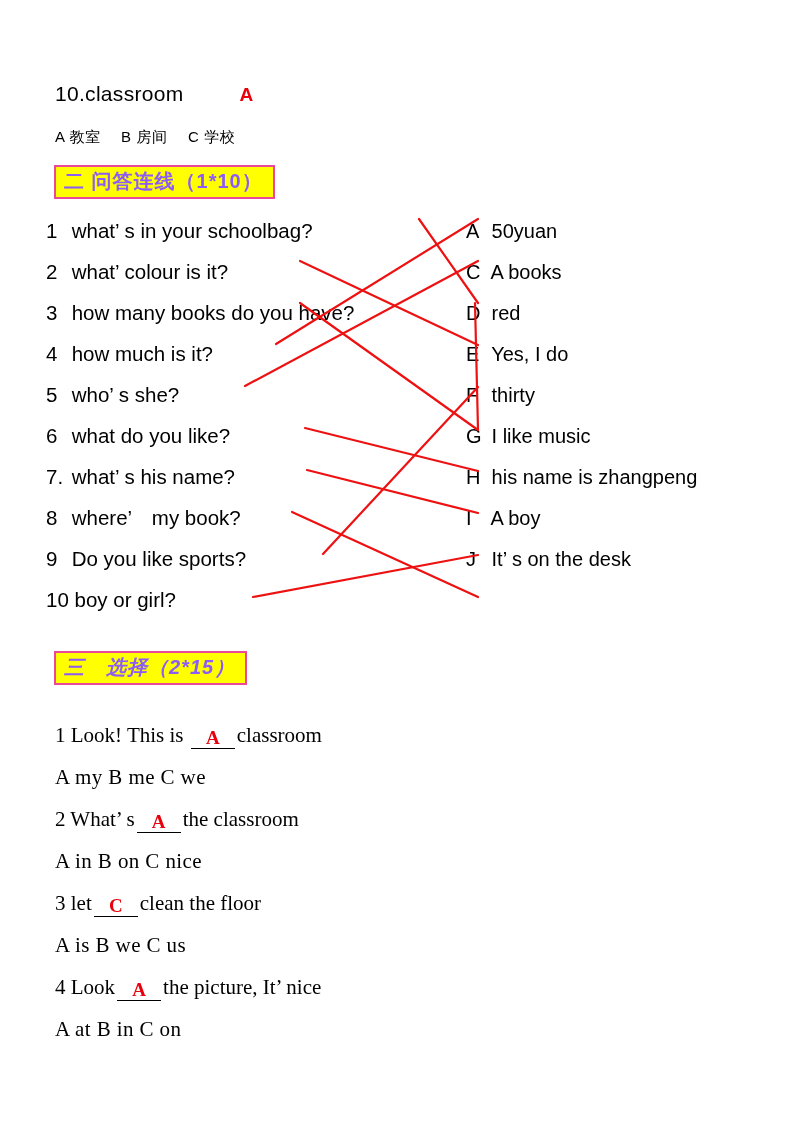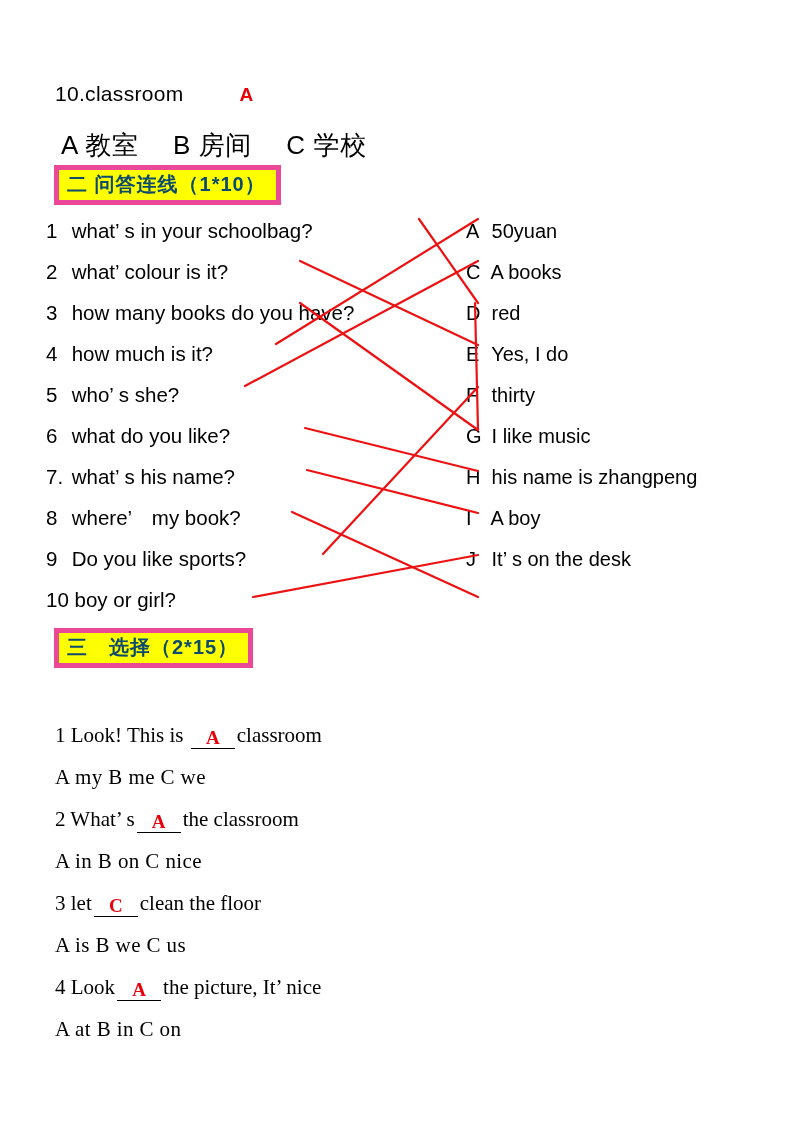--- a/index.html
+++ b/index.html
@@ -29,38 +29,38 @@
     letter-spacing: 0.3px;
   }
   .q10-ans {
     color: #e8000a;
     font-weight: bold;
     margin-left: 56px;
     font-size: 19px;
   }
   .q10-opts {
     position: absolute;
-    left: 61px;
+    left: 55px;
     top: 128px;
-    font-size: 26px;
+    font-size: 15px;
     letter-spacing: 0.6px;
   }
   .section-head {
     position: absolute;
     background: #ffff00;
-    border: 5px solid #ec4899;
+    border: 2px solid #ec4899;
     padding: 2px 10px 3px 8px;
     font-size: 20px;
     font-weight: bold;
-    color: #0c4a6e;
+    color: #8b5cf6;
     letter-spacing: 1px;
     line-height: 1.25;
   }
   #sec2head { left: 54px; top: 165px; }
-  #sec3head { left: 54px; top: 628px; }
+  #sec3head { left: 54px; top: 651px; font-style: italic; }
 
   .match-left {
     position: absolute;
     left: 46px;
     top: 210px;
     font-size: 20.5px;
     line-height: 41px;
     white-space: nowrap;
   }
   .match-right {

